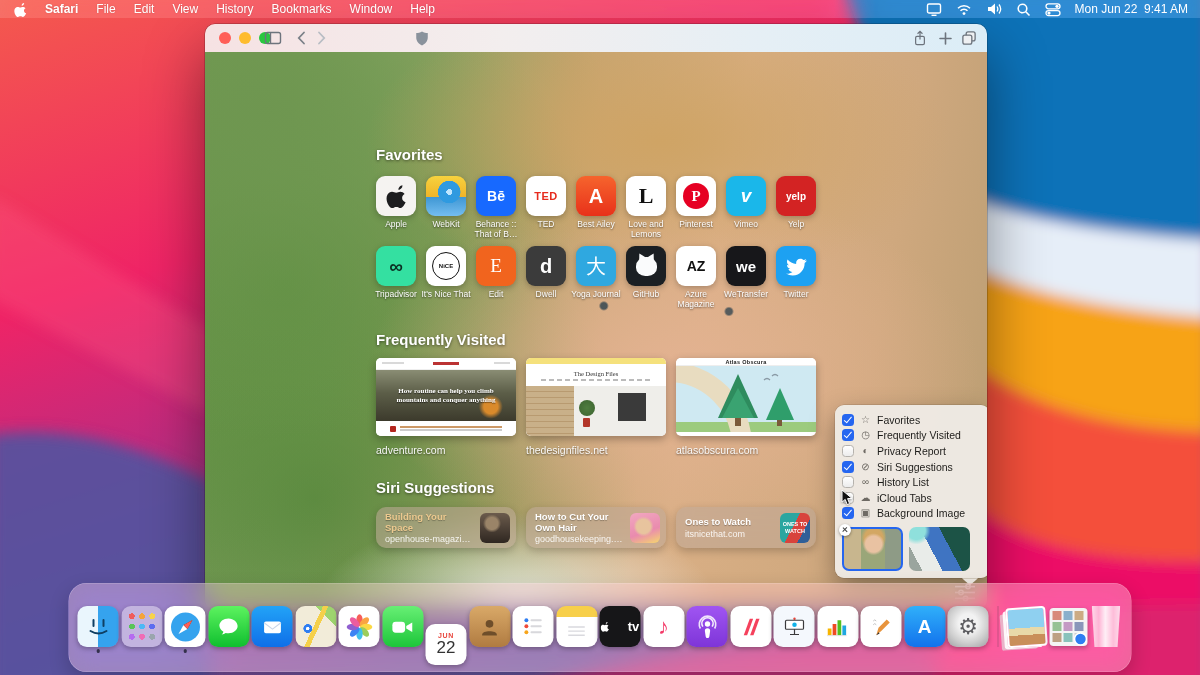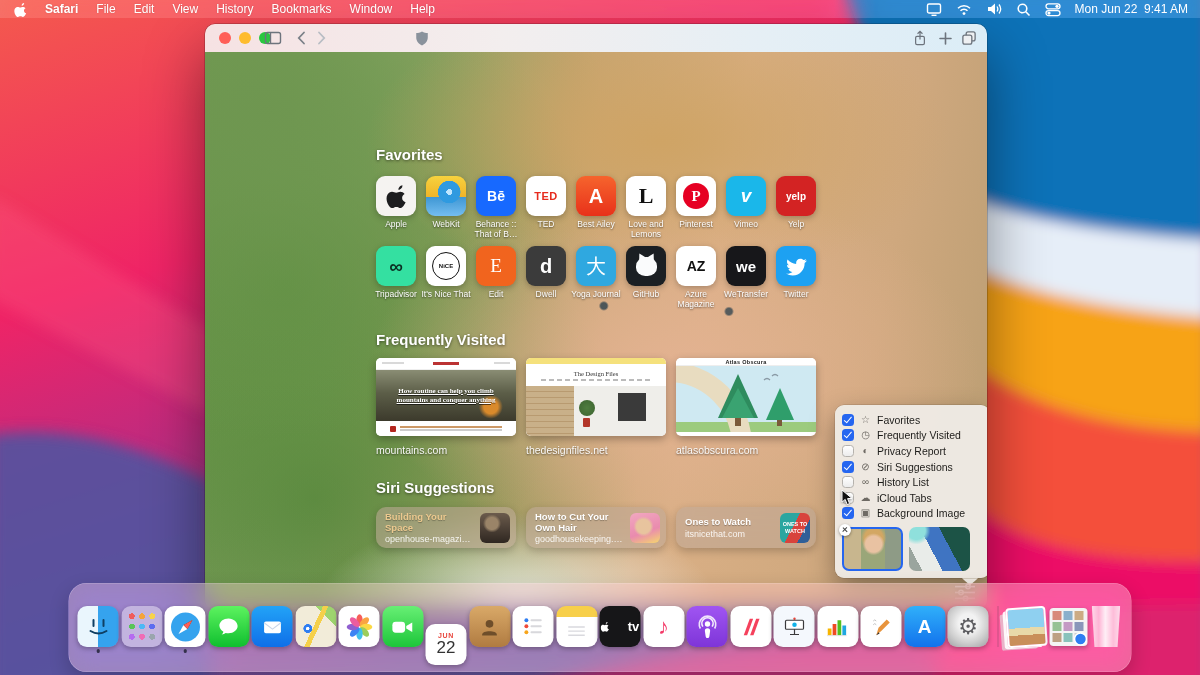--- a/index.html
+++ b/index.html
@@ -94,21 +94,21 @@
   .fvt{width:140px;height:78px;border-radius:5px;overflow:hidden;background:#fff;
        box-shadow:0 3px 8px rgba(0,0,0,.3);display:flex;flex-direction:column;}
   .fvlabel{margin-top:8px;font-size:10.5px;color:rgba(255,255,255,.95);text-shadow:0 1px 2px rgba(0,0,0,.55);}
   .adv-top{height:11px;background:#fff;border-bottom:.5px solid #eee;
      background-image:linear-gradient(#d9d9d9,#d9d9d9),linear-gradient(#b33,#b33),linear-gradient(#d9d9d9,#d9d9d9);
      background-repeat:no-repeat;background-size:22px 2px,26px 3px,16px 2px;background-position:6px 4px,center 4px,118px 4px;}
   .adv-photo{flex:1;position:relative;display:flex;align-items:center;justify-content:center;
      background:radial-gradient(circle 12px at 82% 72%, #d98a2b 0 7px, transparent 12px),
      linear-gradient(180deg,#8a8d74 0%,#5c5e48 45%,#3c3a2c 100%);}
   .adv-head{width:84%;text-align:center;color:#fff;font-family:"Liberation Serif",serif;font-weight:700;
-     font-size:7px;line-height:1.25;text-shadow:0 1px 1px rgba(0,0,0,.6);text-decoration:underline;}
+     font-size:7px;line-height:1.25;text-shadow:0 1px 1px rgba(0,0,0,.6);}
   .adv-bot{height:15px;background:#fff;display:flex;align-items:center;gap:4px;padding:0 14px;}
   .adv-logo{width:6px;height:6px;background:#b3261e;border-radius:1px;flex:none;}
   .adv-lines{flex:1;height:5px;background:linear-gradient(#c96 0 1.6px,transparent 1.6px 3.4px,#ccc 3.4px 5px);}
   .atl-head{height:12px;background:#fff;display:flex;align-items:center;justify-content:center;border-bottom:.5px solid #eee;}
   .atl-head span{font-size:5.5px;font-weight:800;color:#222;letter-spacing:.3px;}
   .atl-body{flex:1;}
   .tdf-banner{height:6px;background:#f5e17c;}
   .tdf-head{height:22px;background:#fff;display:flex;flex-direction:column;align-items:center;justify-content:center;gap:2px;}
   .tdf-head span{font-size:6.5px;color:#333;font-family:"Liberation Serif",serif;}
   .tdf-nav{width:78%;height:2px;background:repeating-linear-gradient(90deg,#bbb 0 5px,transparent 5px 8px);}
@@ -482,21 +482,21 @@
         <div class="fvt">
           <div class="adv-top"></div>
           <div class="adv-photo">
             <span class="adv-head">How routine can help you climb mountains and conquer anything</span>
           </div>
           <div class="adv-bot">
             <span class="adv-logo"></span>
             <span class="adv-lines"></span>
           </div>
         </div>
-        <div class="fvlabel">mountains.com</div>
+        <div class="fvlabel">adventure.com</div>
       </div>
       <div class="fv">
         <div class="fvt">
           <div class="tdf-banner"></div>
           <div class="tdf-head">
             <span>The Design Files</span>
             <span class="tdf-nav"></span>
           </div>
           <div class="tdf-photo">
             <span class="tdf-shelf"></span>

